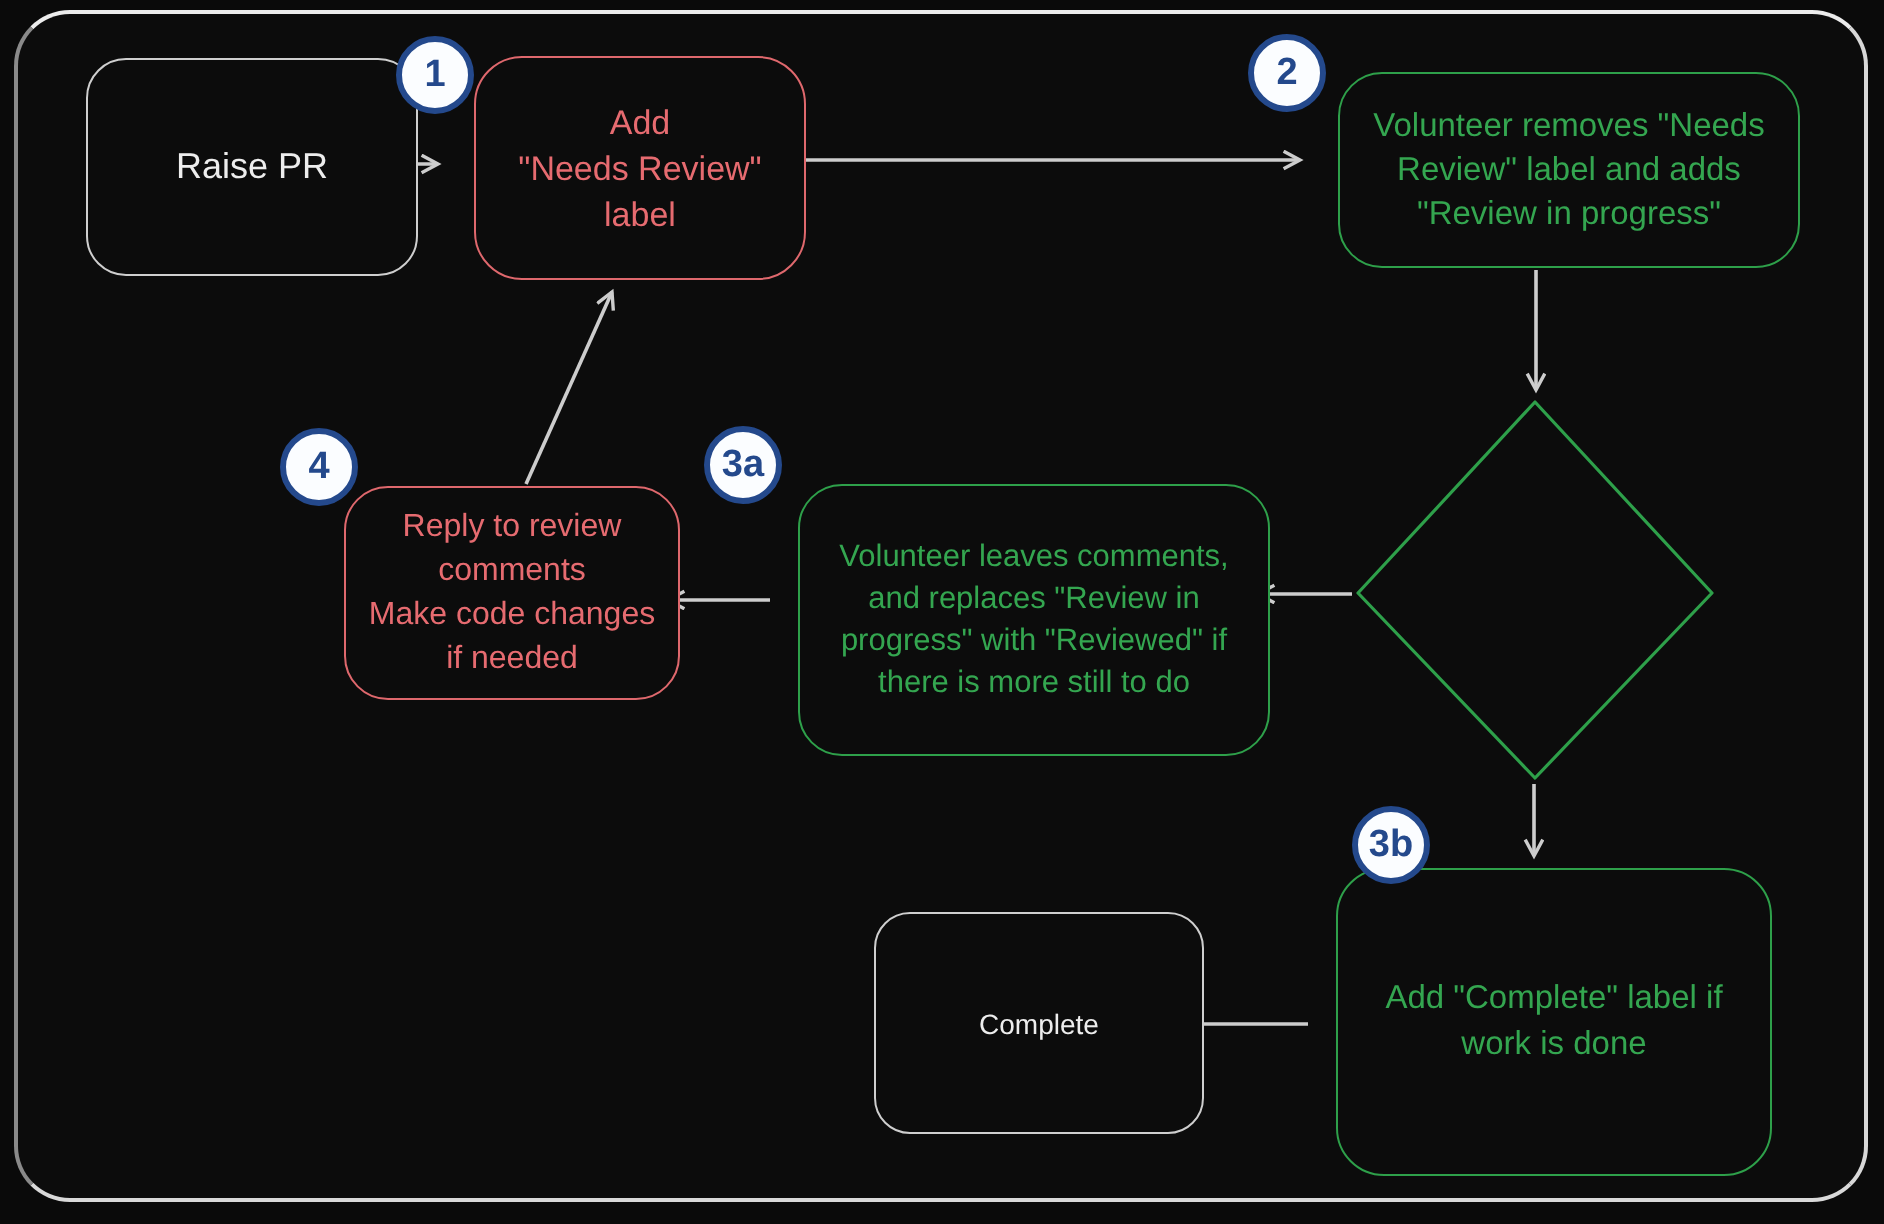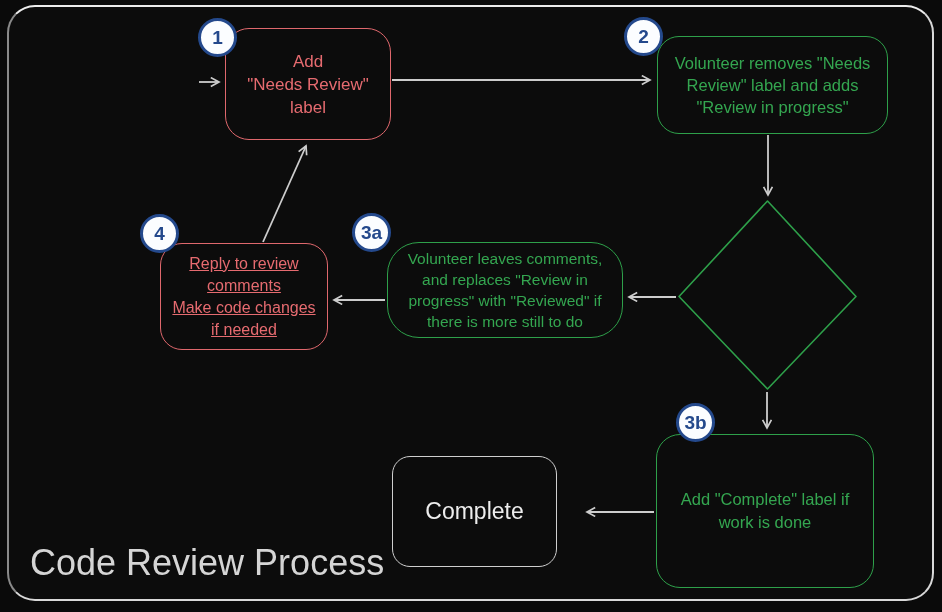--- a/index.html
+++ b/index.html
@@ -27,32 +27,33 @@
     pointer-events: none;
   }
   .node {
     position: absolute;
     display: flex; align-items: center; justify-content: center;
     text-align: center;
     white-space: pre-line;
     box-sizing: border-box;
     border: 1.5px solid;
     background: #0c0c0c;
+    margin-left: 12px;
   }
   .neutral { border-color: #cfcfcf; color: #ededed; }
   .red     { border-color: #df686d; color: #e66b70; }
   .green   { border-color: #2ea04a; color: #34a650; }
 
   .n-raise    { left: 31px;  top: 29px;  width: 166px; height: 109px; border-radius: 20px; font-size: 18px; }
   .n-add      { left: 225px; top: 28px;  width: 166px; height: 112px; border-radius: 24px; font-size: 17px; line-height: 23px; }
   .n-removes  { left: 657px; top: 36px;  width: 231px; height: 98px;  border-radius: 22px; font-size: 16.5px; line-height: 22px; }
-  .n-leaves   { left: 387px; top: 242px; width: 236px; height: 96px; border-radius: 32px; font-size: 15.5px; line-height: 21px; }
-  .n-reply    { left: 160px; top: 243px; width: 168px; height: 107px; border-radius: 22px; font-size: 16px; line-height: 22px; text-decoration: underline; }
+  .n-leaves   { left: 387px; top: 242px; width: 236px; height: 136px; border-radius: 22px; font-size: 15.5px; line-height: 21px; }
+  .n-reply    { left: 160px; top: 243px; width: 168px; height: 107px; border-radius: 22px; font-size: 16px; line-height: 22px; }
   .n-complete-label { left: 656px; top: 434px; width: 218px; height: 154px; border-radius: 24px; font-size: 16.5px; line-height: 23px; }
-  .n-done     { left: 392px; top: 456px; width: 165px; height: 111px; border-radius: 18px; font-size: 23px; }
+  .n-done     { left: 425px; top: 456px; width: 165px; height: 111px; border-radius: 18px; font-size: 14px; }
 
   .n-decision-text {
     position: absolute; left: 677px; top: 200px; width: 181px; height: 190px;
     display: flex; align-items: center; justify-content: center;
     text-align: center; white-space: pre-line;
     color: #34a650; font-size: 14px; line-height: 19px;
     background: transparent; pointer-events: none;
   }
   .badge {
     position: absolute;
@@ -97,20 +98,21 @@
     <line x1="199" y1="82" x2="219" y2="82" stroke="#cdcdcd" stroke-width="1.8" marker-end="url(#ah)"></line>
     <line x1="392" y1="80" x2="650" y2="80" stroke="#cdcdcd" stroke-width="1.8" marker-end="url(#ah)"></line>
     <line x1="768" y1="135" x2="768" y2="195" stroke="#cdcdcd" stroke-width="1.8" marker-end="url(#ah)"></line>
     <line x1="676" y1="297" x2="629" y2="297" stroke="#cdcdcd" stroke-width="1.8" marker-end="url(#ah)"></line>
     <line x1="385" y1="300" x2="334" y2="300" stroke="#cdcdcd" stroke-width="1.8" marker-end="url(#ah)"></line>
     <line x1="263" y1="242" x2="306" y2="146" stroke="#cdcdcd" stroke-width="1.8" marker-end="url(#ah)"></line>
     <line x1="767" y1="392" x2="767" y2="428" stroke="#cdcdcd" stroke-width="1.8" marker-end="url(#ah)"></line>
     <line x1="654" y1="512" x2="587" y2="512" stroke="#cdcdcd" stroke-width="1.8" marker-end="url(#ah)"></line>
   </svg>
 
+  <div class="node neutral n-raise">Raise PR</div>
 
   <div class="node red n-add">Add
 "Needs Review"
 label</div>
 
   <div class="node green n-removes">Volunteer removes "Needs
 Review" label and adds
 "Review in progress"</div>
 
 
@@ -128,14 +130,13 @@
 work is done</div>
 
   <div class="node neutral n-done">Complete</div>
 
   <div class="badge b1">1</div>
   <div class="badge b2">2</div>
   <div class="badge b3a">3a</div>
   <div class="badge b4">4</div>
   <div class="badge b3b">3b</div>
 
-  <div class="title">Code Review Process</div>
 </div>
 
 </body></html>

